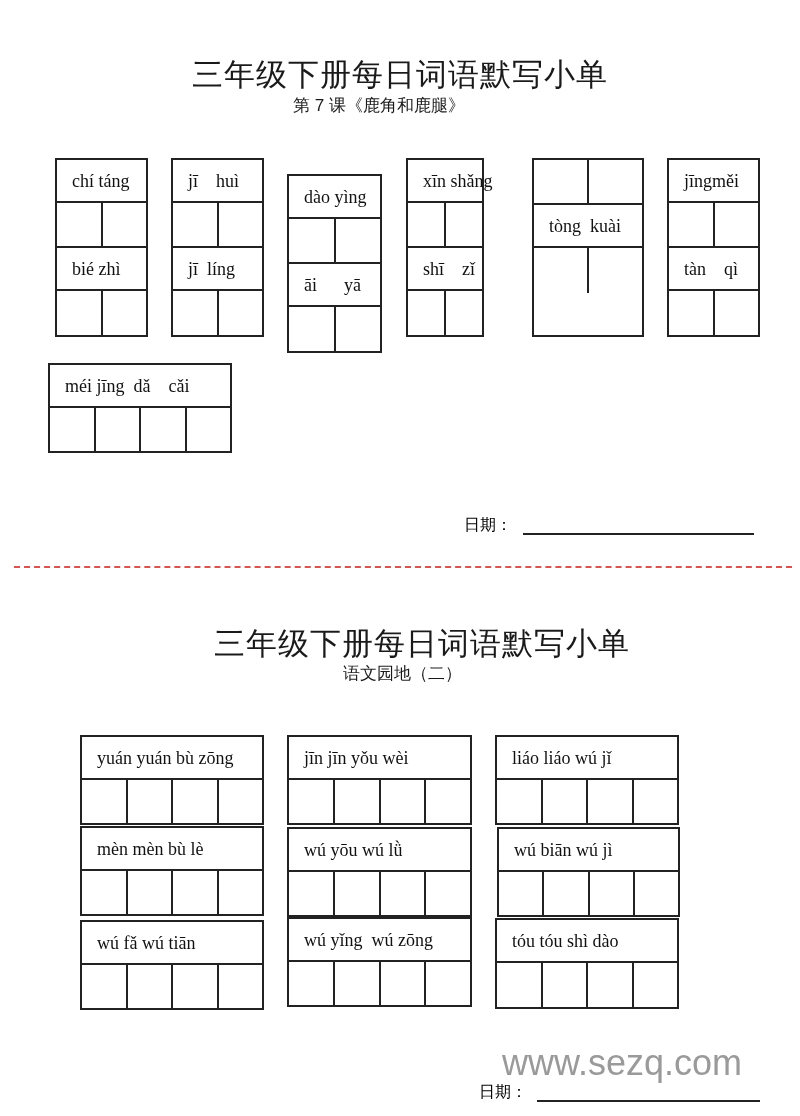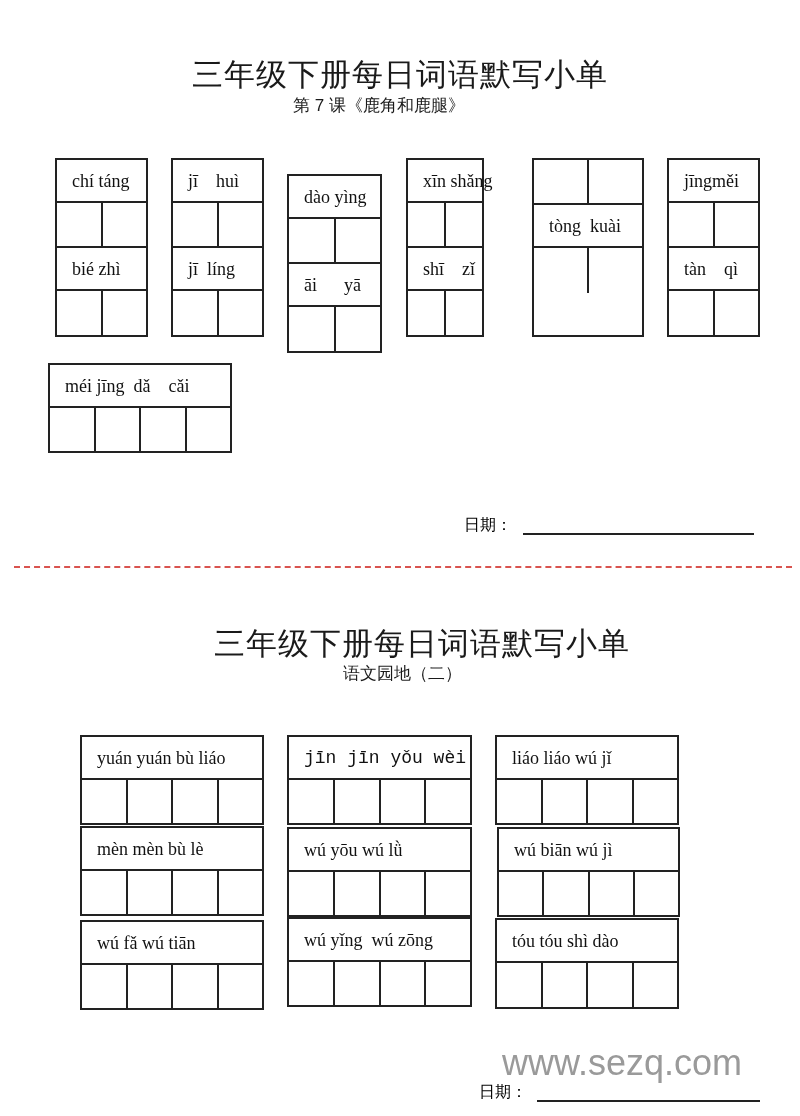--- a/index.html
+++ b/index.html
@@ -120,21 +120,21 @@
 
 <div class="date" style="left:464px; top:515px;">日期：</div>
 <div class="date-line" style="left:523px; top:533px; width:231px;"></div>
 
 <div class="dash"></div>
 
 <div class="title" style="top:611px; left:22px;">三年级下册每日词语默写小单</div>
 <div class="subtitle" style="left:343px; top:662px;">语文园地（二）</div>
 
 <div class="card" style="left:80px; top:735px; width:184px; height:90px;">
-  <div class="py">yuán yuán bù liáo</div>
+  <div class="py">yuán yuán bù zōng</div>
   <div class="grid">
       <div class="cell"></div>
       <div class="cell"></div>
       <div class="cell"></div>
       <div class="cell"></div>
     </div>
 </div>
 <div class="card" style="left:80px; top:826px; width:184px; height:90px;">
   <div class="py">mèn mèn bù lè</div>
   <div class="grid">
@@ -147,21 +147,21 @@
 <div class="card" style="left:80px; top:920px; width:184px; height:90px;">
   <div class="py">wú fǎ wú tiān</div>
   <div class="grid">
       <div class="cell"></div>
       <div class="cell"></div>
       <div class="cell"></div>
       <div class="cell"></div>
     </div>
 </div>
 
-<div class="card" style="left:287px; top:735px; width:185px; height:90px;font-family:Liberation Mono, monospace;">
+<div class="card" style="left:287px; top:735px; width:185px; height:90px;">
   <div class="py">jīn jīn yǒu wèi</div>
   <div class="grid">
       <div class="cell"></div>
       <div class="cell"></div>
       <div class="cell"></div>
       <div class="cell"></div>
     </div>
 </div>
 <div class="card" style="left:287px; top:827px; width:185px; height:90px;">
   <div class="py">wú yōu wú lǜ</div>

